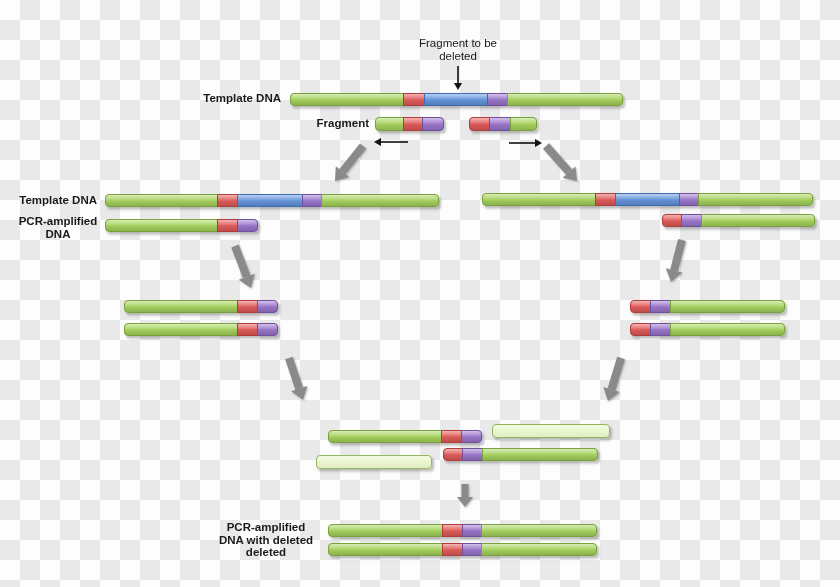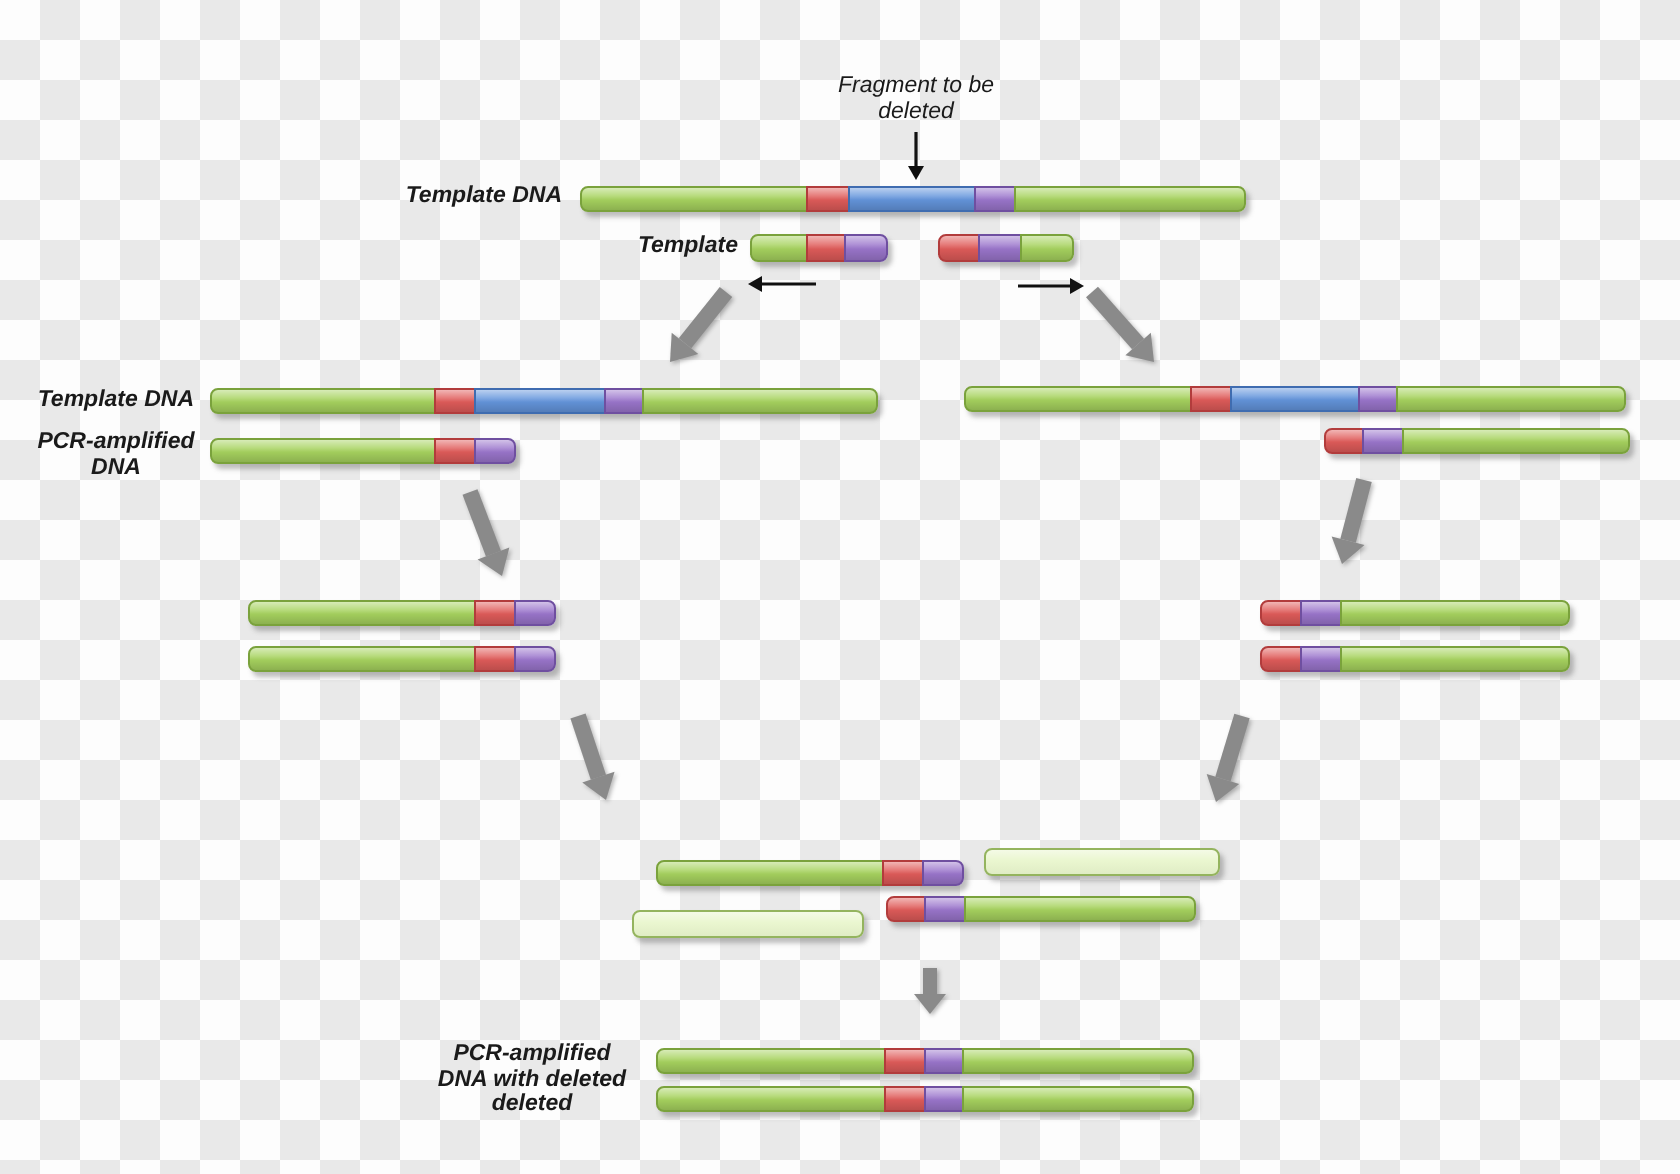--- a/index.html
+++ b/index.html
@@ -44,21 +44,20 @@
       rgba(255,255,255,0.5) 0%,
       rgba(255,255,255,0.05) 45%,
       rgba(0,0,0,0.04) 100%);
   }
   .label{
     position:absolute;
     font-size:11.5px;
     line-height:12.5px;
     color:var(--label_text,#1a1a1a);
     white-space:nowrap;
-    font-style:italic;
   }
   .label.bold{font-weight:bold;}
   .label.align-center{transform:translateX(-50%);text-align:center;}
   .label.align-right{}
   .thick-arrow line{stroke:var(--arrow_gray,#8a8a8a);}
   .thick-arrow polygon{fill:var(--arrow_gray,#8a8a8a);}
   .thick-arrow{filter:drop-shadow(1px 1.5px 1px rgba(0,0,0,0.28));}
   .thin-arrow line{stroke:var(--thin_arrow,#111111);}
   .thin-arrow polygon{fill:var(--thin_arrow,#111111);}
 </style>
@@ -198,21 +197,21 @@
       <div class="seg seg-green" style="width: 116px;"></div>
     </div>
     <div class="label align-center" style="top: 37px; left: 458px;">
       <div>Fragment to be</div>
       <div>deleted</div>
     </div>
     <div class="label align-right bold" style="top: 92px; right: 559px;">
       <div>Template DNA</div>
     </div>
     <div class="label align-right bold" style="top: 117px; right: 471px;">
-      <div>Template</div>
+      <div>Fragment</div>
     </div>
     <div class="label align-right bold" style="top: 194px; right: 743px;">
       <div>Template DNA</div>
     </div>
     <div class="label align-center bold" style="top: 215px; left: 58px;">
       <div>PCR-amplified</div>
       <div>DNA</div>
     </div>
     <div class="label align-center bold" style="top: 521px; left: 266px;">
       <div>PCR-amplified</div>

